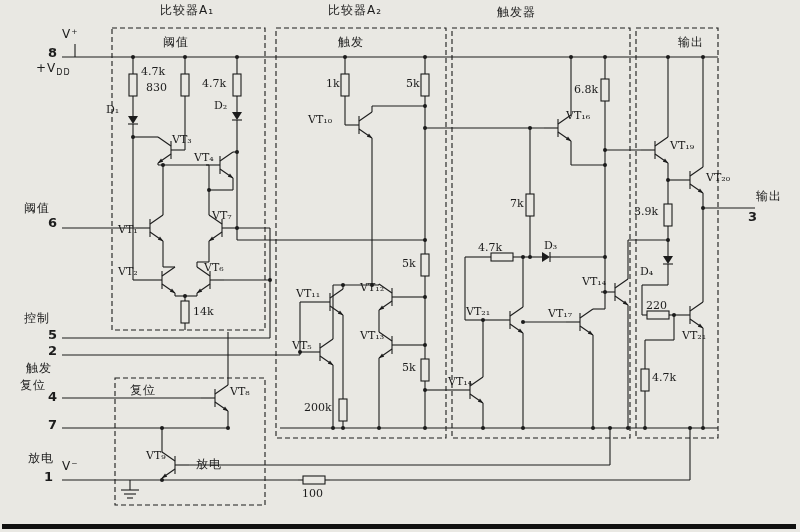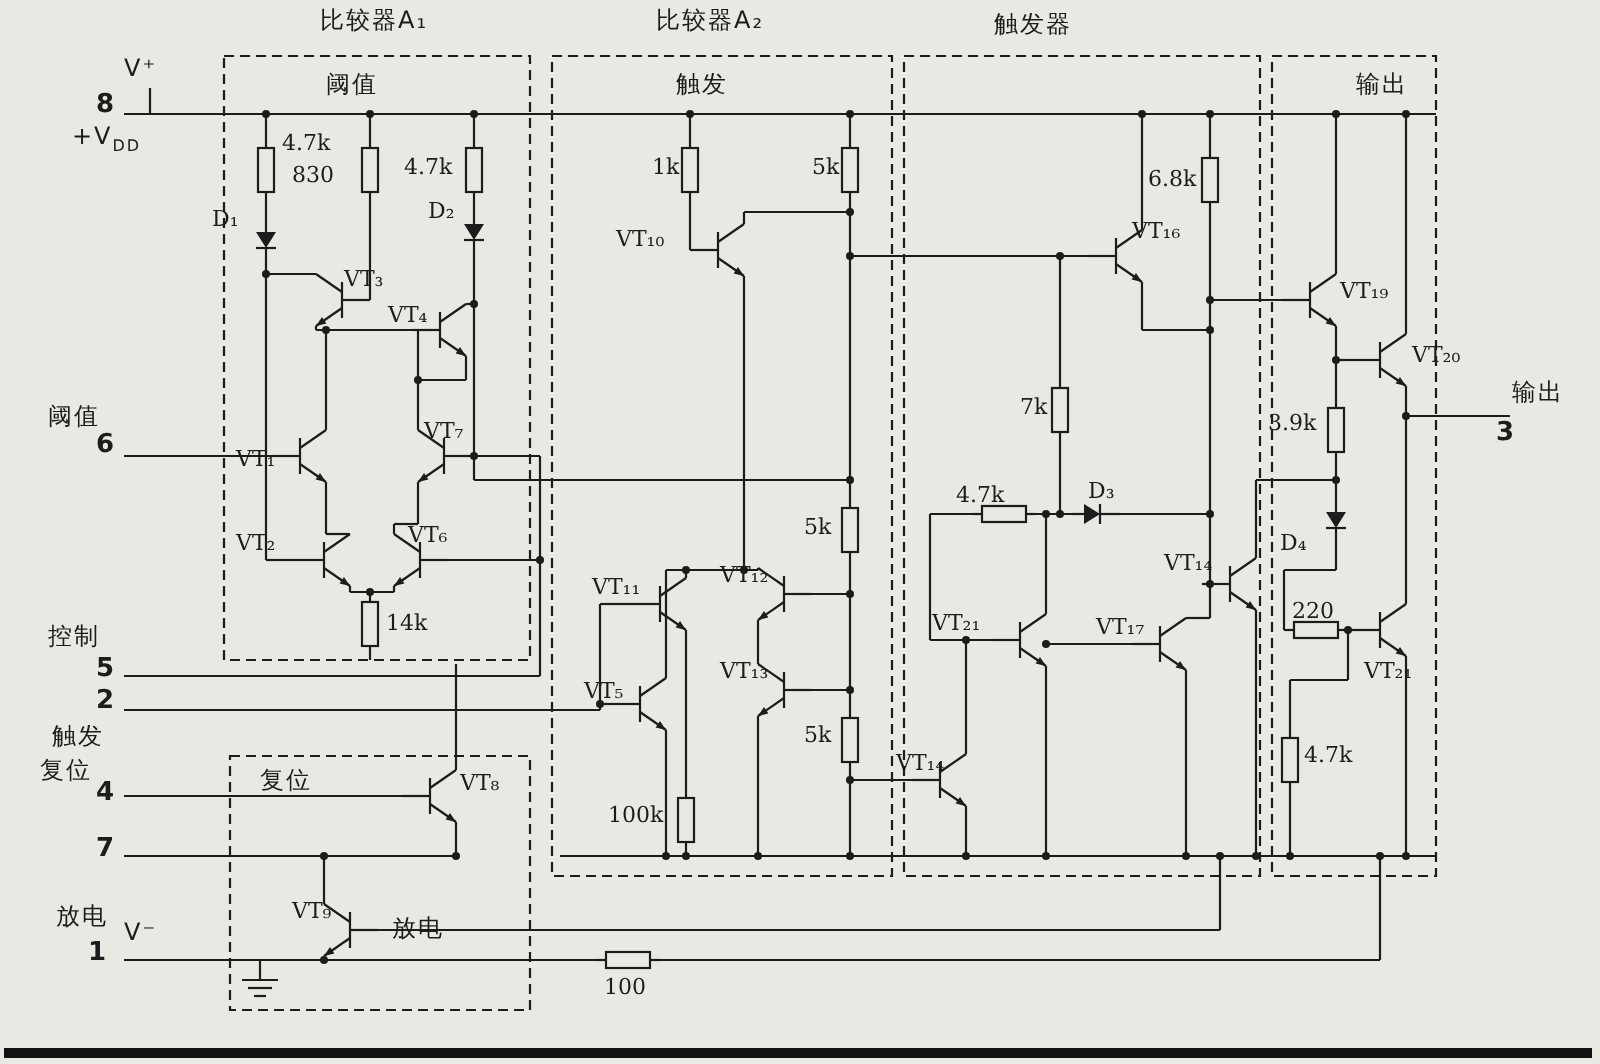--- a/index.html
+++ b/index.html
@@ -323,21 +323,21 @@
 <div class="lb num" style="left:748px;top:210px">3</div>
 
 <div class="lb val" style="left:141px;top:66px">4.7k</div>
 <div class="lb val" style="left:146px;top:82px">830</div>
 <div class="lb val" style="left:202px;top:78px">4.7k</div>
 <div class="lb val" style="left:193px;top:306px">14k</div>
 <div class="lb val" style="left:326px;top:78px">1k</div>
 <div class="lb val" style="left:406px;top:78px">5k</div>
 <div class="lb val" style="left:402px;top:258px">5k</div>
 <div class="lb val" style="left:402px;top:362px">5k</div>
-<div class="lb val" style="left:304px;top:402px">100k</div>
+<div class="lb val" style="left:304px;top:402px">200k</div>
 <div class="lb val" style="left:574px;top:84px">6.8k</div>
 <div class="lb val" style="left:510px;top:198px">7k</div>
 <div class="lb val" style="left:478px;top:242px">4.7k</div>
 <div class="lb val" style="left:652px;top:372px">4.7k</div>
 <div class="lb val" style="left:634px;top:206px">3.9k</div>
 <div class="lb val" style="left:646px;top:300px">220</div>
 <div class="lb val" style="left:302px;top:488px">100</div>
 
 <div class="lb name" style="left:118px;top:224px">VT₁</div>
 <div class="lb name" style="left:118px;top:266px">VT₂</div>

